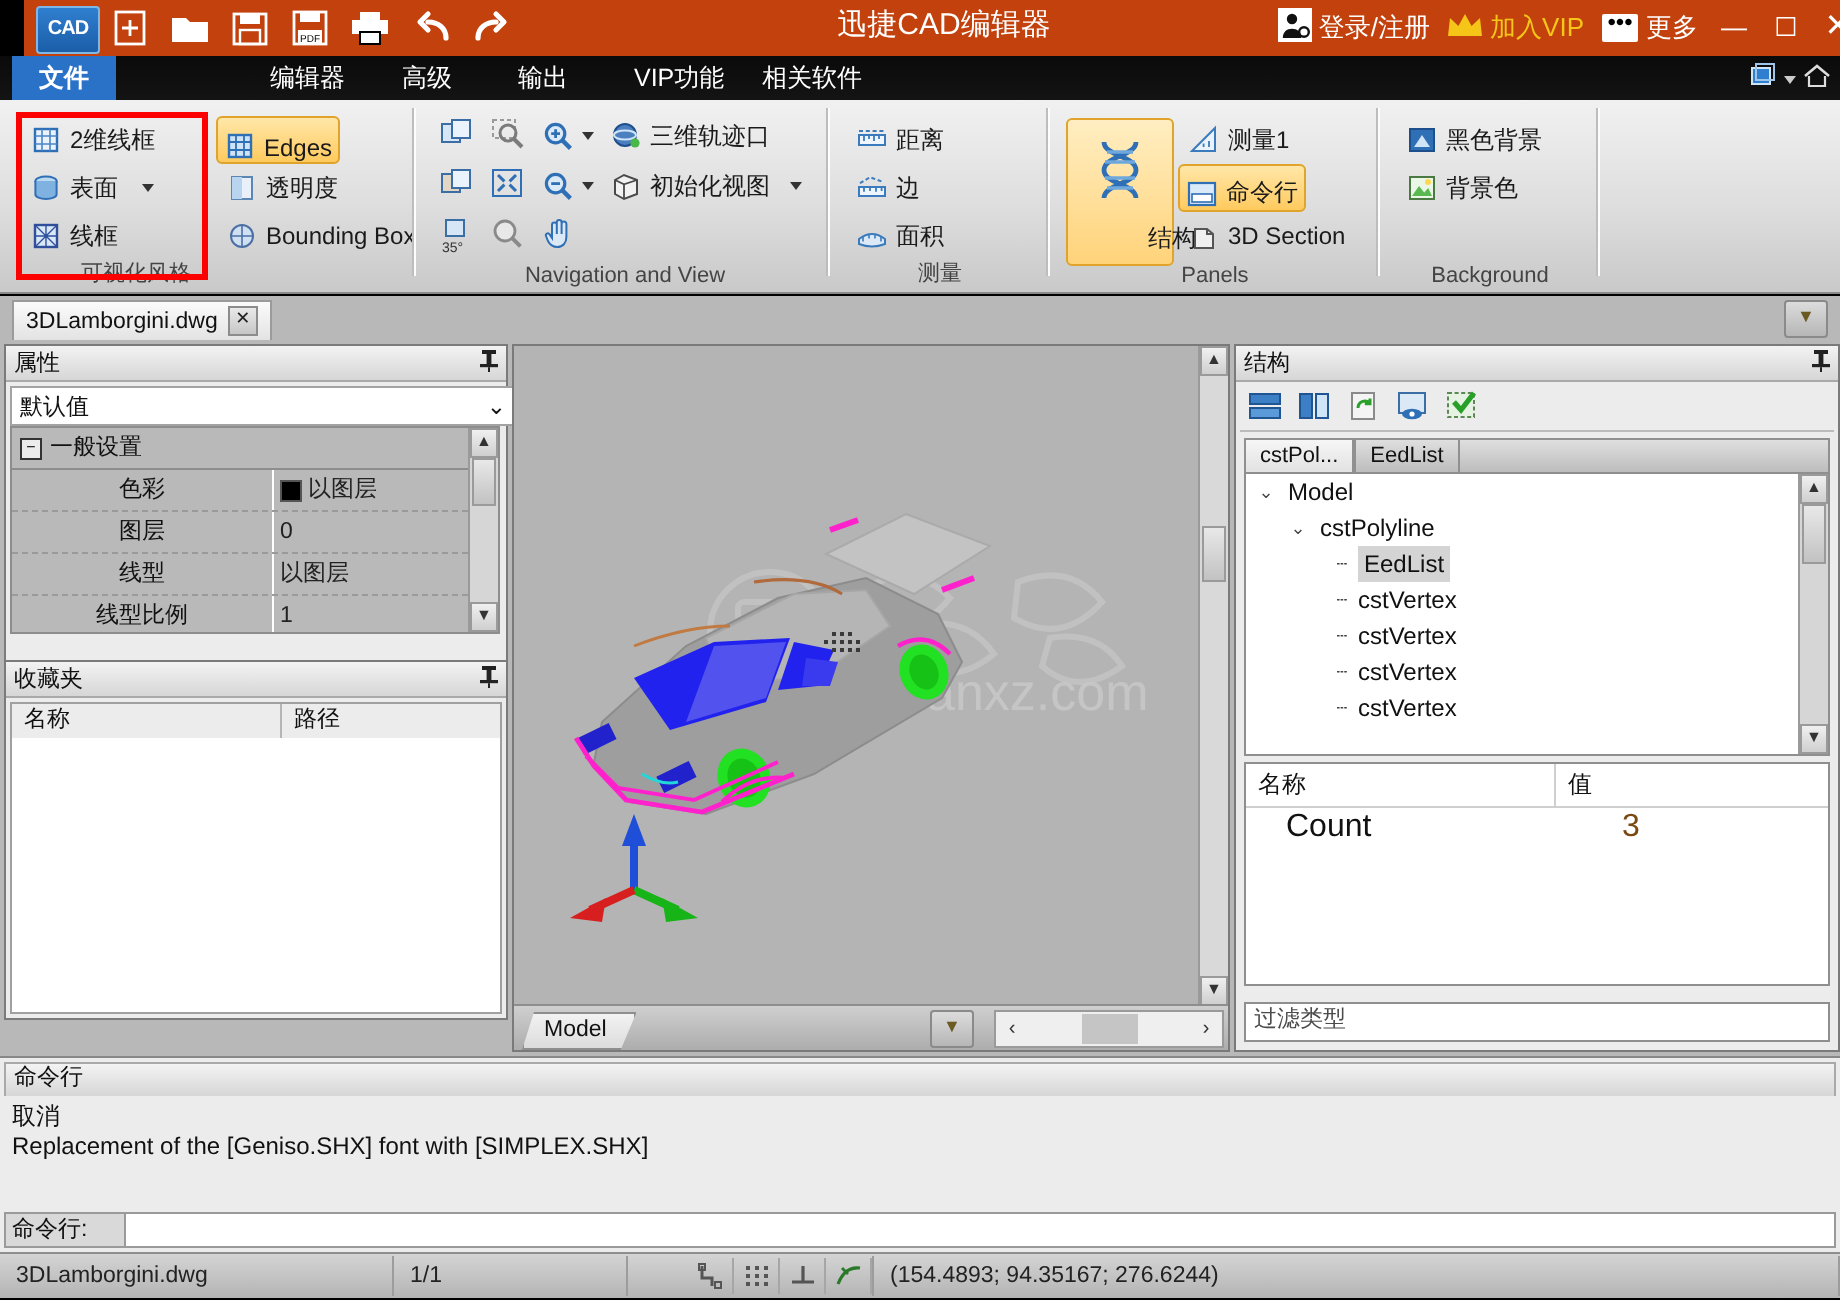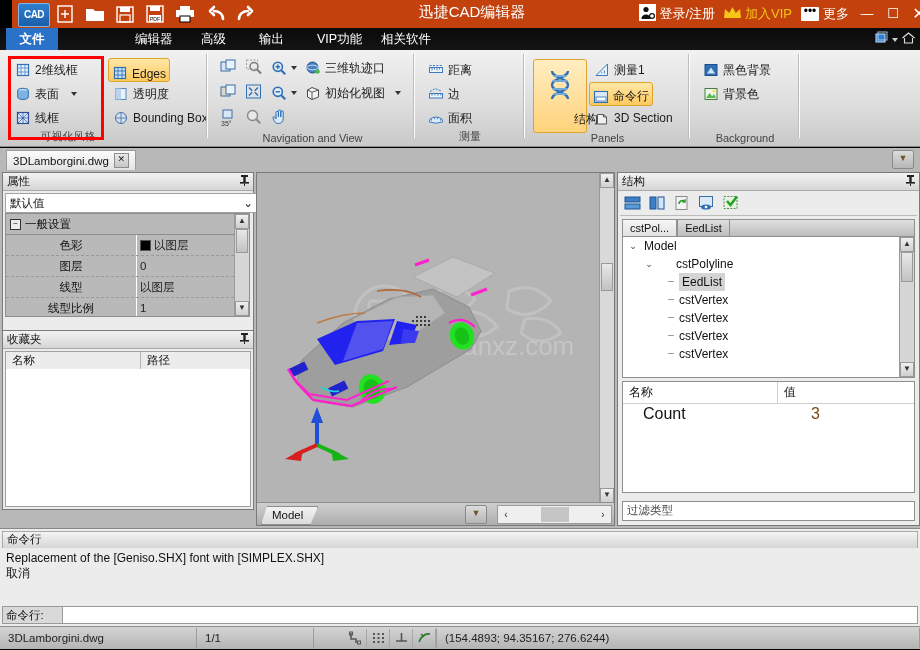--- a/index.html
+++ b/index.html
@@ -753,21 +753,21 @@
         <div class="stabfill"></div>
       </div>
 
       <div class="stree">
         <div class="tnode" style="padding-left:6px">
           <span class="tw">⌄</span>
           <span style="margin-left:7px">Model</span>
         </div>
         <div class="tnode" style="padding-left:22px">
           <span class="tw">⌄</span>
-          <span style="margin-left:23px">cstPolyline</span>
+          <span style="margin-left:7px">cstPolyline</span>
         </div>
         <div class="tnode" style="padding-left:44px">
           <span class="tw">┄</span>
           <span class="sel" style="margin-left:4px">EedList</span>
         </div>
         <div class="tnode" style="padding-left:44px">
           <span class="tw">┄</span>
           <span style="margin-left:4px">cstVertex</span>
         </div>
         <div class="tnode" style="padding-left:44px">
@@ -800,22 +800,22 @@
         </div>
       </div>
 
       <div class="sfilter">过滤类型</div>
     </div>
   </div>
 
   <div class="cmdpanel">
     <div class="cmdtitle">命令行</div>
     <div class="cmdlog">
+      <div>取消</div>
       <div>Replacement of the [Geniso.SHX] font with [SIMPLEX.SHX]</div>
-      <div>取消</div>
     </div>
     <div class="cmdinputrow">
       <div class="cmdlabel">命令行:</div>
       <div class="cmdinput"></div>
     </div>
   </div>
 
   <div class="statusbar">
     <div class="sb" style="width:180px">3DLamborgini.dwg</div>
     <div class="sb" style="width:100px">1/1</div>

